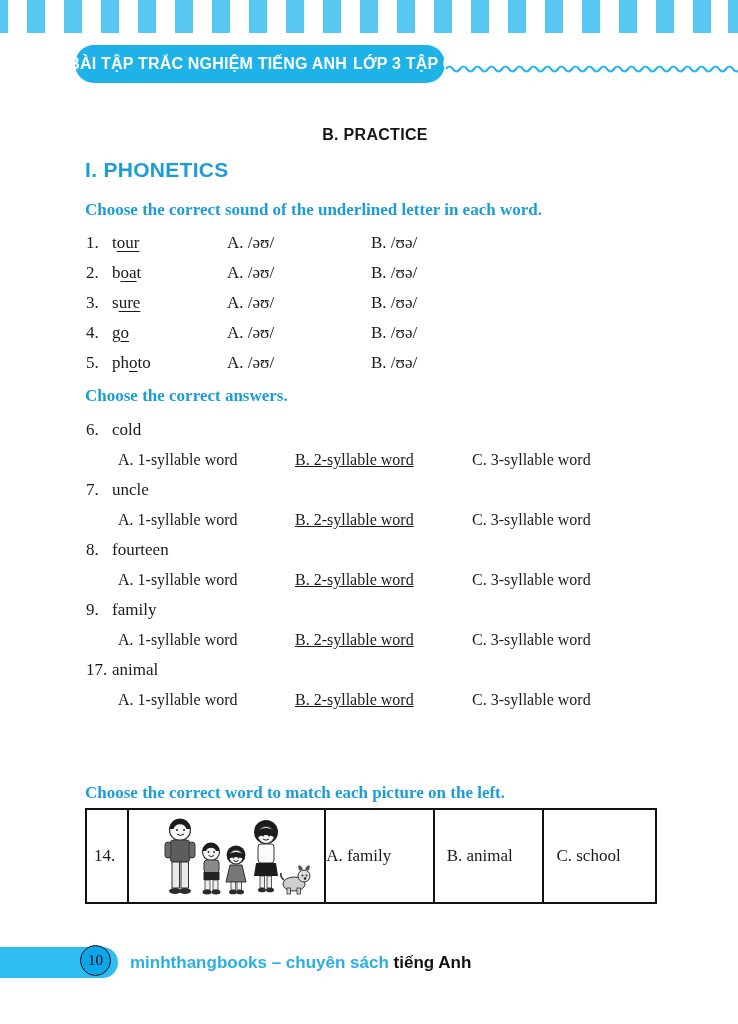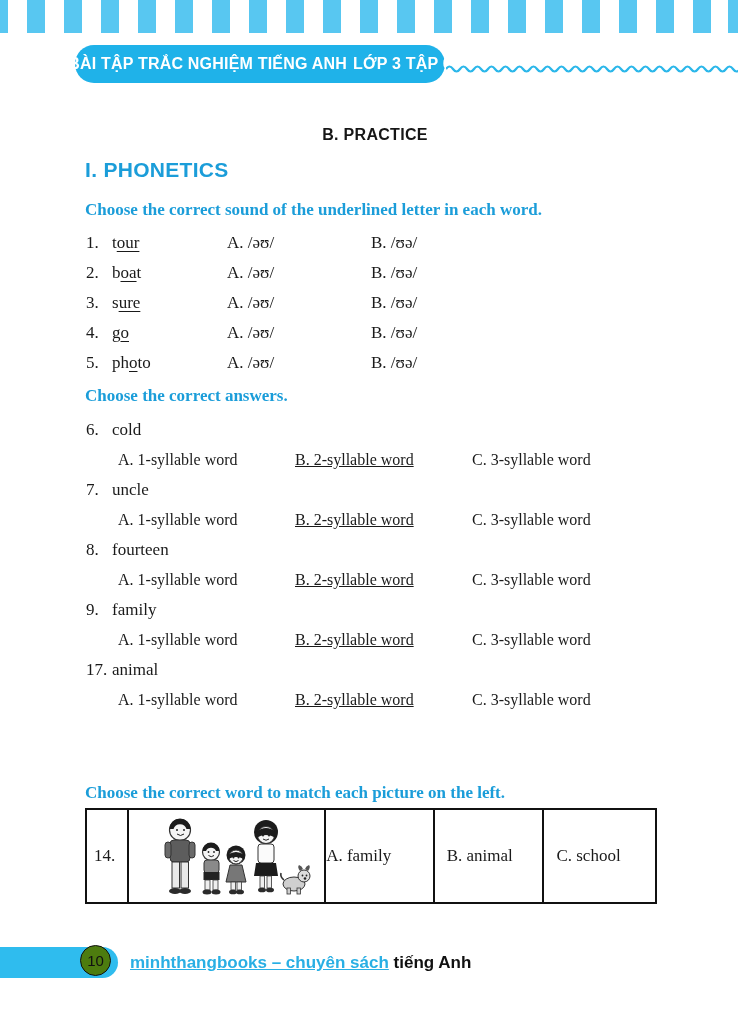--- a/index.html
+++ b/index.html
@@ -66,29 +66,29 @@
   .vc-a{width:109px;padding-left:0;}
   .vc-b{width:110px;padding-left:12px;}
   .vc-c{width:113px;padding-left:12px;}
   
   .footer-bar{
     position:absolute;top:947px;left:0;width:118px;height:31px;
     background:#2FBCEE;border-radius:0 16px 16px 0;
   }
   .page-circle{
     position:absolute;top:945px;left:80px;width:31px;height:31px;
-    background:#4d7c0f;border:1.6px solid #111;border-radius:50%;
+    background:#0ea5e9;border:1.6px solid #111;border-radius:50%;
     display:flex;align-items:center;justify-content:center;box-sizing:border-box;
-    font-family:Liberation Sans, sans-serif;font-size:15px;color:#111;
+    font-family:Liberation Serif, serif;font-size:15px;color:#111;
   }
   .footer-text{
     position:absolute;top:947px;left:130px;height:31px;line-height:31px;
     font-family:"Liberation Sans", sans-serif;font-size:17px;white-space:nowrap;
   }
-  .footer-text .brand{color:#29AFE4;font-weight:700;text-decoration:underline;}
+  .footer-text .brand{color:#29AFE4;font-weight:700;}
   .footer-text .brand-bold{color:#111;font-weight:800;}
 </style>
 </head>
 <body>
 
 <div class="page">
 
   <div class="stripes"></div>
 
   <div class="header-pill">

